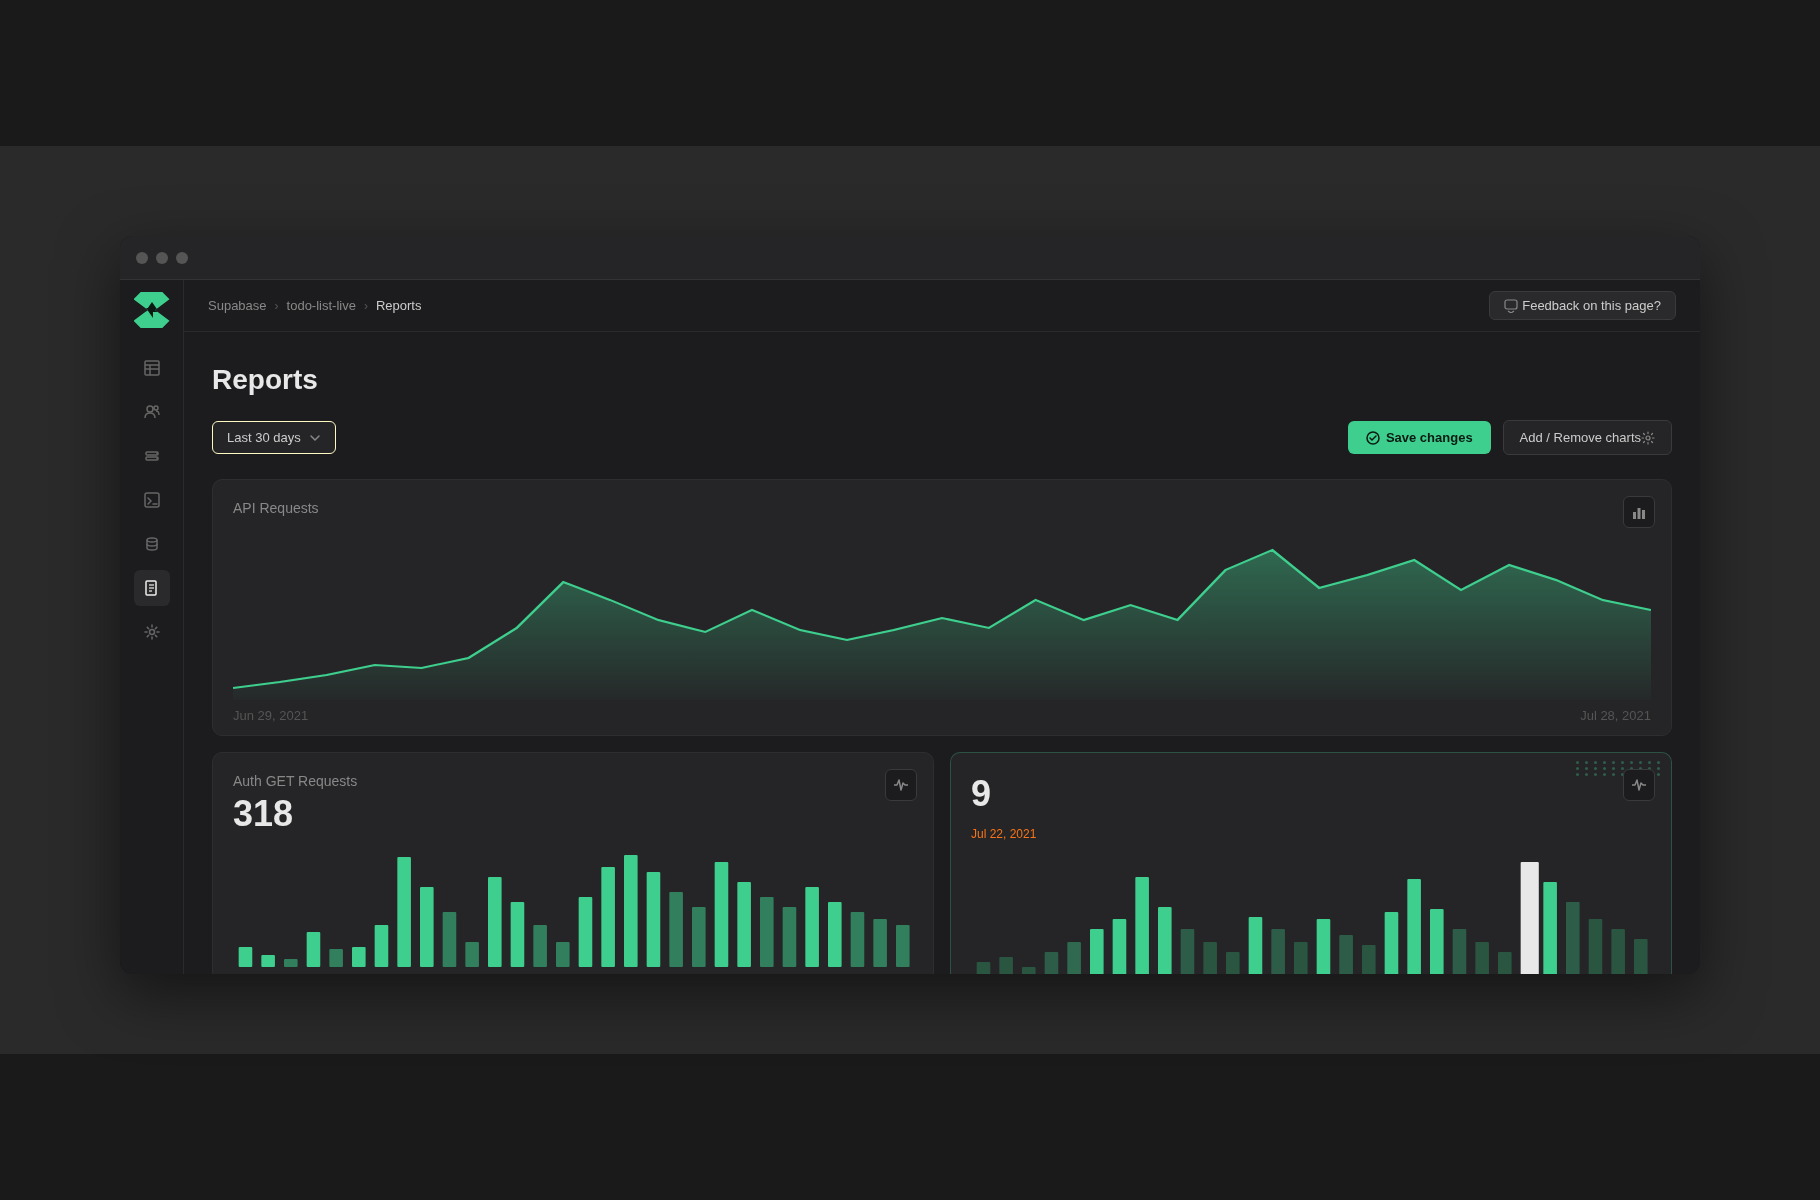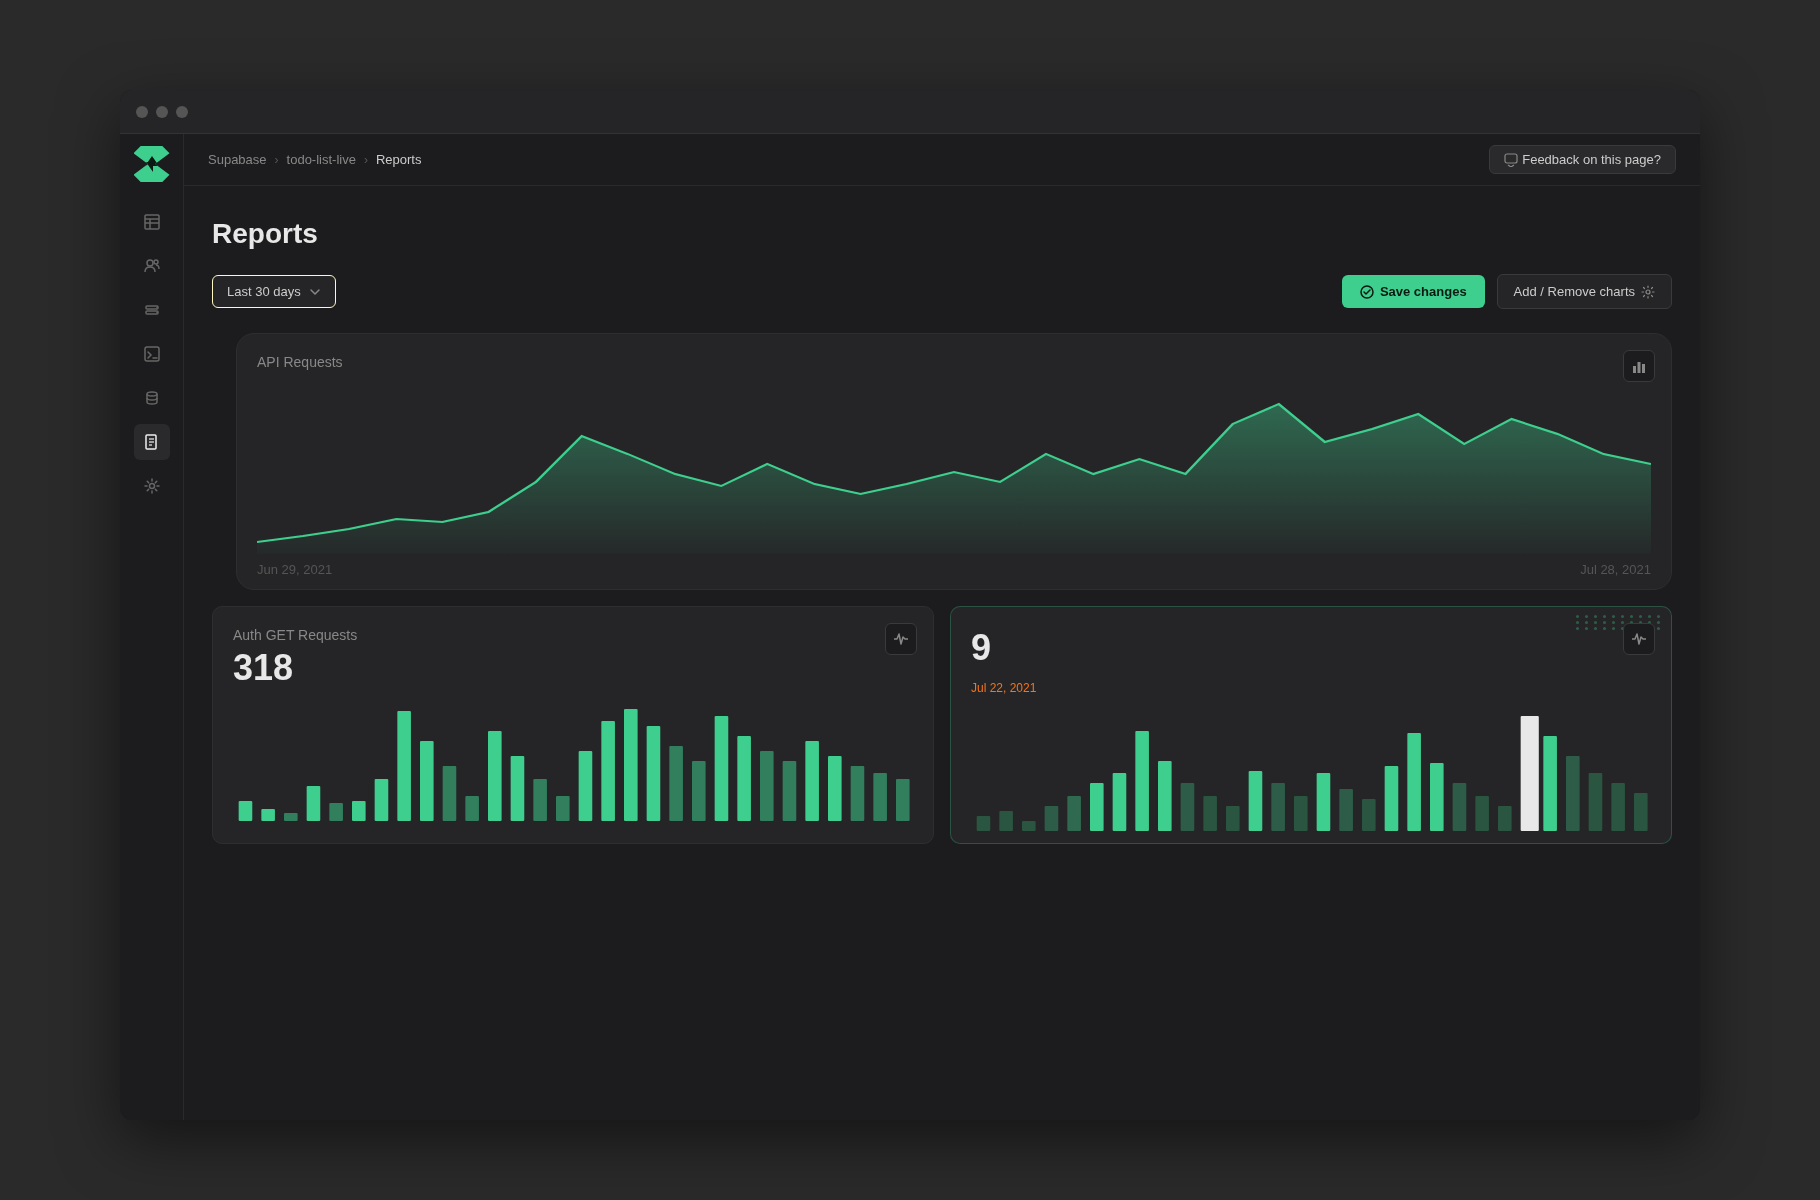--- a/index.html
+++ b/index.html
@@ -8,21 +8,21 @@
       font-family: -apple-system, BlinkMacSystemFont, 'Segoe UI', sans-serif;
       width: 1820px;
       height: 1200px;
       overflow: hidden;
       display: flex;
       align-items: center;
       justify-content: center;
     }
     .desktop-bg {
       width: 1820px;
-      height: 1200px;
+      height: 908px;
       background: #2a2a2a;
       position: relative;
     }
     .window {
       position: absolute;
       top: 90px;
       left: 120px;
       right: 120px;
       bottom: 80px;
       background: #1c1c1e;
@@ -155,31 +155,30 @@
       display: flex; align-items: center; gap: 6px;
     }
     .btn-add-charts {
       background: #252527;
       border: 1px solid #3a3a3c;
       border-radius: 6px;
       color: #ccc;
       font-size: 13px;
       padding: 9px 16px;
       cursor: pointer;
-      display: flex; align-items: center; gap: 6px;
+      display: flex; align-items: center; gap: 0;
     }
     
     .chart-card {
       background: #252527;
       border: 1px solid #2e2e30;
-      border-radius: 18px;
+      border-radius: 10px;
       padding: 20px 20px 12px;
       margin-bottom: 16px;
       position: relative;
-      margin-left: 24px;
     }
     .chart-label {
       font-size: 14px;
       color: #888;
       margin-bottom: 4px;
     }
     .chart-value {
       font-size: 36px;
       font-weight: 600;
       color: #e8e8e8;

